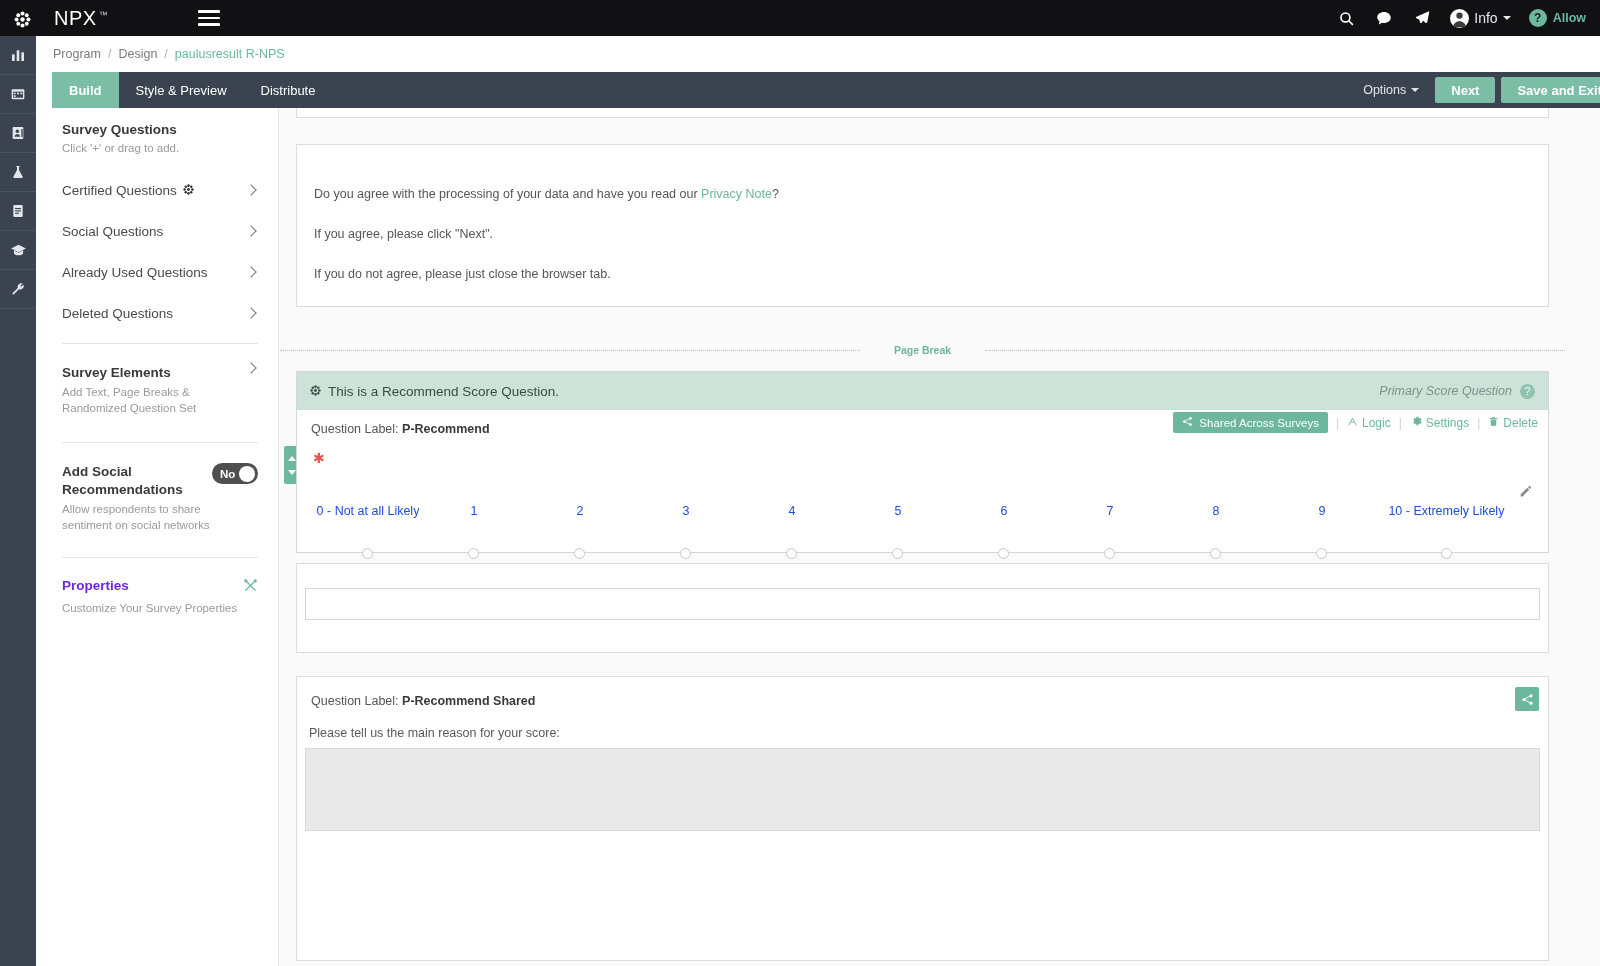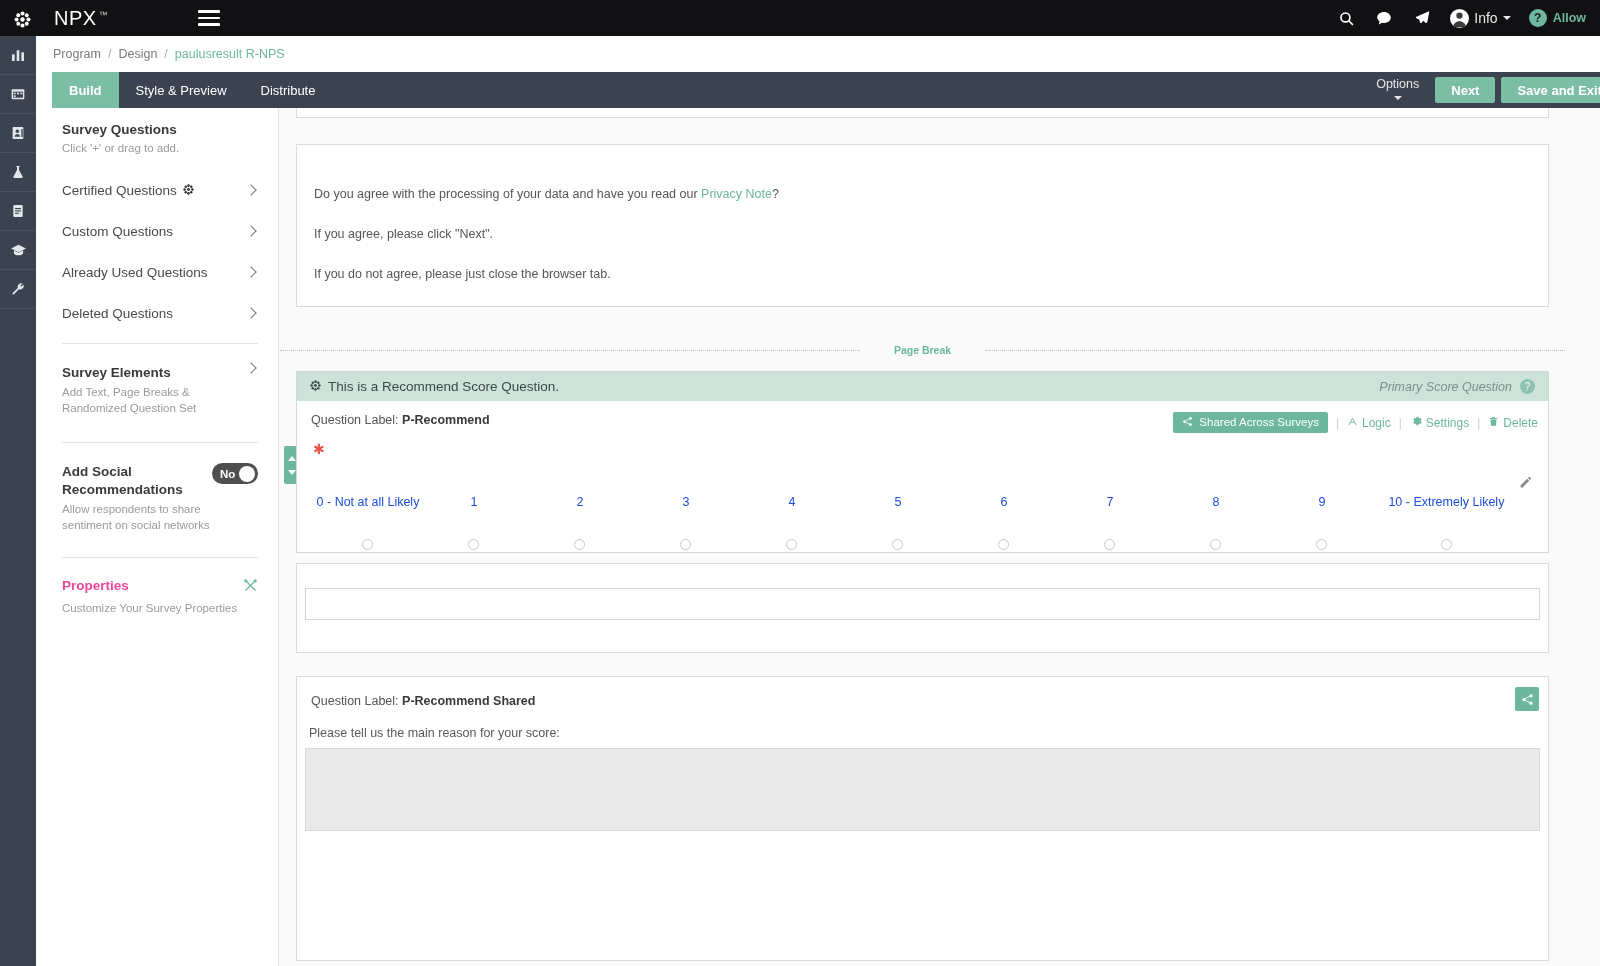--- a/index.html
+++ b/index.html
@@ -97,21 +97,21 @@
   .tab.active { background: #7cbda6; font-weight: bold; position: relative; }
   .tab.active::after {
     content: ""; position: absolute; left: 50%; bottom: -5px;
     margin-left: -5px; width: 0; height: 0;
     border-left: 5px solid transparent; border-right: 5px solid transparent;
     border-top: 5px solid #7cbda6;
   }
   .tabbar-right { margin-left: auto; display: flex; align-items: stretch; padding: 5px 6px 5px 0; gap: 6px; }
   .options-btn {
     display: flex; align-items: center; gap: 5px;
-    color: #e4e4e4; font-size: 12.5px; padding: 0 10px; cursor: pointer; flex-direction: column;
+    color: #e4e4e4; font-size: 12.5px; padding: 0 10px; cursor: pointer;
   }
   .btn-green {
     background: #7cbda6; color: #ffffff; font-size: 13px; font-weight: bold;
     border: none; border-radius: 2px; padding: 0 16px; cursor: pointer;
     display: flex; align-items: center;
   }
 
   
   .sidebar {
     position: absolute; top: 108px; left: 36px;
@@ -134,21 +134,21 @@
   .sb-block { margin-top: 20px; }
   .sb-block-head { display: flex; align-items: flex-start; justify-content: space-between; }
   .sb-block-title { font-size: 13.5px; font-weight: bold; color: #3a3a3a; line-height: 1.3; }
   .toggle {
     width: 46px; height: 21px; border-radius: 11px; background: #4f4f4f;
     display: flex; align-items: center; justify-content: flex-start;
     padding: 0 3px; cursor: pointer; flex: none;
   }
   .toggle-label { color: #fff; font-size: 11.5px; font-weight: bold; margin-left: 5px; }
   .toggle-knob { width: 16px; height: 16px; border-radius: 50%; background: #fff; margin-left: auto; }
-  .sb-link { color: #ec4899; font-size: 13.5px; font-weight: bold; cursor: pointer; }
+  .sb-link { color: #6d28d9; font-size: 13.5px; font-weight: bold; cursor: pointer; }
 
   
   .canvas {
     position: absolute; top: 108px; left: 279px;
     width: 1321px; height: 858px;
     background: #fafafa;
     overflow: hidden;
   }
   .card {
     position: absolute; left: 17px; width: 1253px;
@@ -163,21 +163,21 @@
   .pagebreak {
     position: absolute; left: 1px; width: 1285px;
     display: flex; align-items: center; gap: 0;
   }
   .pb-line { flex: 1; border-top: 1.5px dotted #b9b9b9; }
   .pb-label { font-size: 10.5px; font-weight: bold; color: #6cb79e; padding: 0 34px; white-space: nowrap; }
 
   
   .qcard { border: 1px solid #cfd8d4; }
   .qcard-head {
-    background: #cde3da; height: 29px;
+    background: #cde3da; height: 38px;
     display: flex; align-items: center; padding: 0 13px;
     font-size: 13.5px; color: #3c4a45;
   }
   .qcard-head-right {
     margin-left: auto; display: flex; align-items: center; gap: 8px;
     font-style: italic; color: #7b918a; font-size: 12.5px;
   }
   .round-q {
     width: 15px; height: 15px; border-radius: 50%; background: #8fc3b1; color: #fff;
     font-size: 10px; font-style: normal; display: flex; align-items: center; justify-content: center;
@@ -185,21 +185,21 @@
   }
   .qlabel-row { padding: 12px 14px 0 14px; font-size: 12.5px; color: #555; }
   .qlabel-strong { font-weight: bold; color: #3a3a3a; }
   .qtools {
     display: flex; align-items: center; gap: 8px;
     position: absolute; right: 10px; top: 40px;
     font-size: 12px; color: #6cb79e;
   }
   .chip-shared {
     background: #6cb79e; color: #fff; border-radius: 2px;
-    padding: 4px 9px; display: flex; gap: 6px;
+    padding: 4px 9px; display: flex; align-items: center; gap: 6px;
     font-size: 11.5px; cursor: pointer; white-space: nowrap;
   }
   .tool-sep { color: #c3d6cf; }
   .tool-btn { display: flex; align-items: center; gap: 4px; cursor: pointer; white-space: nowrap; }
   .qtext-row { display: flex; align-items: flex-start; gap: 8px; padding: 14px 14px 0 16px; }
   .req-star { color: #e8554f; font-size: 14px; line-height: 1; position: relative; top: 1px; }
   .qtext { font-size: 12.5px; color: #4a4a4a; }
   .scale {
     position: relative; margin: 12px 30px 0 18px;
     display: flex;
@@ -390,21 +390,21 @@
             <circle cx="6" cy="18" r="2.7"></circle>
             <circle cx="18" cy="18" r="2.7"></circle>
         </svg>
       </span>
     </span>
     <span class="chev"></span>
   </div>
 
   <div class="sb-row">
     <span class="sb-row-label">
-        <span>Custom Questions</span>
+        <span>Social Questions</span>
       </span>
     <span class="chev"></span>
   </div>
 
   <div class="sb-row">
     <span class="sb-row-label">
         <span>Already Used Questions</span>
       </span>
     <span class="chev"></span>
   </div>

